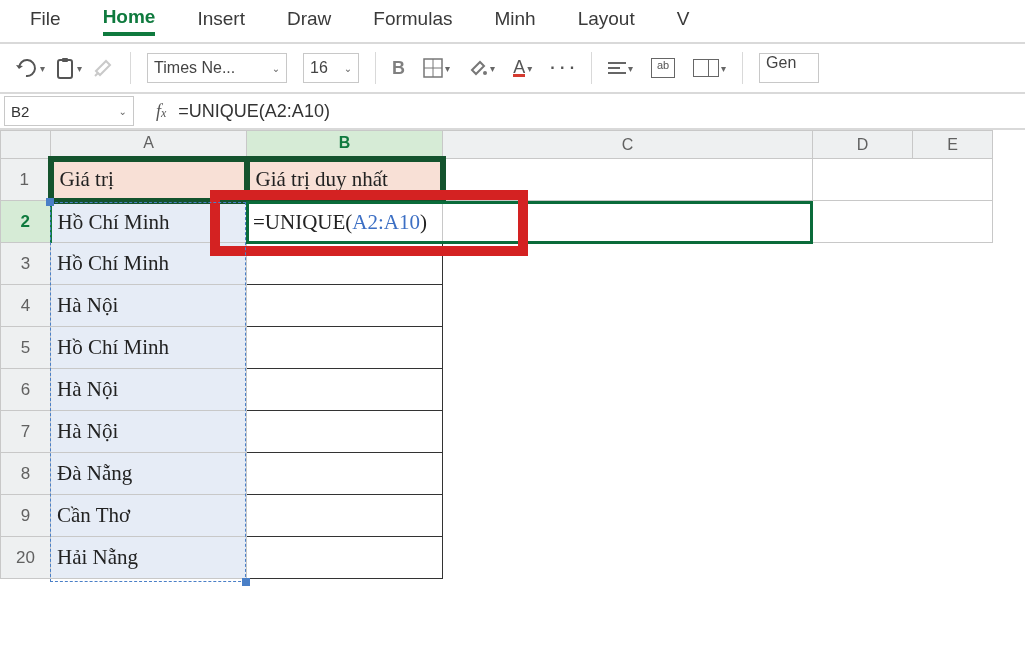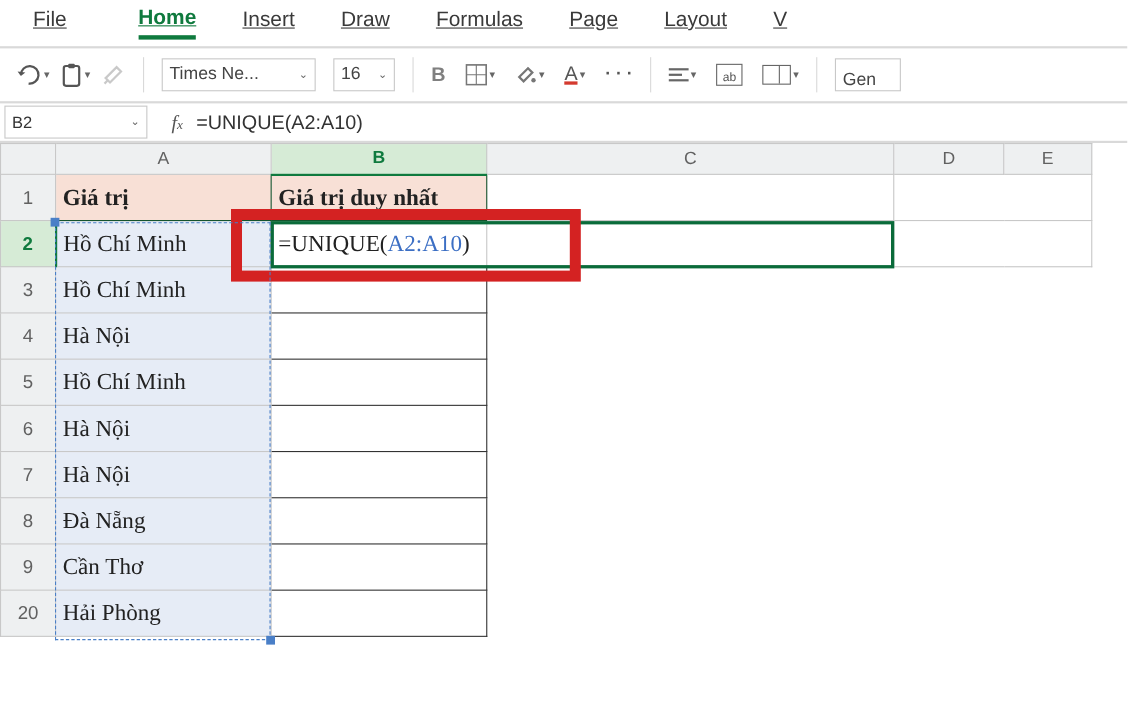--- a/index.html
+++ b/index.html
@@ -9,22 +9,22 @@
     .tabs {
       display: flex;
       height: 44px;
       align-items: center;
       padding-left: 30px;
       gap: 42px;
       border-bottom: 2px solid #d9d9d9;
       font-size: 19px;
       color: #3a3a3a;
     }
-    .tabs .tab { cursor: pointer; padding-bottom: 4px; text-decoration: underline; }
-    .tabs .tab.active { color: #0f7a3e; border-bottom: 4px solid #0f7a3e; font-weight: 600; margin-left: 23px; }
+    .tabs .tab { cursor: pointer; padding-bottom: 4px; }
+    .tabs .tab.active { color: #0f7a3e; border-bottom: 4px solid #0f7a3e; font-weight: 600; }
 
     
     .ribbon {
       display: flex;
       height: 50px;
       align-items: center;
       padding: 0 14px;
       gap: 16px;
       border-bottom: 2px solid #d9d9d9;
       color: #555;
@@ -35,24 +35,24 @@
     .caret { font-size: 10px; color:#666; margin-left:2px;}
     .font-name, .font-size { border:1px solid #c8c8c8; height:30px; display:flex; align-items:center; padding:0 6px; font-size:16px; color:#444; background:#fff;}
     .font-name { width: 140px; justify-content:space-between;}
     .font-size { width: 56px; justify-content:space-between; margin-left:6px;}
     .underline-a { border-bottom: 3px solid #d43a2f; display:inline-block; line-height:14px;}
     .more-dots { font-weight:bold; }
     .bold-b { font-weight:bold; font-size:18px; color:#808080;}
     .align-bars { display:flex; flex-direction:column; gap:3px;}
     .align-bars span{ display:block; width:18px; height:2px; background:#666;}
     .align-bars .short{ width:12px;}
-    .wrap-ab { border:1.5px solid #666; font-size:11px; width:24px; height:20px; display:flex; align-items:flex-end; justify-content:center;}
+    .wrap-ab { border:1.5px solid #666; font-size:11px; width:24px; height:20px; display:flex; align-items:flex-start; justify-content:center;}
     .merge-cell { border:1.5px solid #666; width:26px; height:18px; display:flex;}
     .merge-cell::before{ content:""; width:60%; border-right:1.5px solid #666;}
-    .general-box { border:1px solid #c8c8c8; height:30px; width:60px; padding:0 6px; display:flex; align-items:flex-end; font-size:16px; color:#444;}
+    .general-box { border:1px solid #c8c8c8; height:30px; width:60px; padding:0 6px; display:flex; align-items:flex-start; font-size:16px; color:#444;}
 
     
     .formula-row { display:flex; height:36px; align-items:center; border-bottom:2px solid #d9d9d9; }
     .name-box { width:130px; height:30px; margin-left:4px; border:1px solid #c8c8c8; display:flex; align-items:center; padding:0 6px; font-size:15px; color:#333; justify-content:space-between;}
     .fx { font-style:italic; font-family:"Times New Roman",serif; font-size:18px; color:#555; margin:0 12px 0 22px;}
     .formula-text { font-size:18px; color:#333; }
 
     
     .grid { position:relative; font-family: "Times New Roman", serif; font-size: 21px; color:#222;}
     table { border-collapse: collapse; }
@@ -61,21 +61,21 @@
     .col-head { height:28px; background:#eef0f1; text-align:center; font-family:"Segoe UI",Arial,sans-serif; font-size:16px; color:#616161; font-weight:normal; }
     .col-head.active { background:#d6ebd6; color:#0f7a3e; font-weight:600; border-bottom:2px solid #0f7a3e;}
     .row-head { width:50px; background:#eef0f1; text-align:center; font-family:"Segoe UI",Arial,sans-serif; font-size:17px; color:#616161; font-weight:normal; }
     .row-head.active { background:#d6ebd6; color:#0f7a3e; font-weight:600; border-right:2px solid #0f7a3e;}
     td.cell { height:42px; padding:0 6px; white-space:nowrap; vertical-align:middle; background:#fff;}
     .colA { width:196px; }
     .colB { width:196px; }
     .colC { width:370px; }
     .colD { width:100px; }
 
-    .hdr-shade { background:#f8e0d6 !important; border:1px solid #14532d;font-weight:bold;}
+    .hdr-shade { background:#f8e0d6 !important; border:6px solid #14532d;}
     .val-shade { background:#e6ecf6 !important;margin-left:28px; }
 
     
     .spill-box {
       position:absolute;
       border:3px solid #0a6b3a;
       pointer-events:none;
     }
     
     .red-box {
@@ -99,21 +99,21 @@
   </style>
 </head>
 <body>
 
 <div class="tabs">
   <div class="tab">File</div>
   <div class="tab active">Home</div>
   <div class="tab">Insert</div>
   <div class="tab">Draw</div>
   <div class="tab">Formulas</div>
-  <div class="tab">Page</div>
+  <div class="tab">Minh</div>
   <div class="tab">Layout</div>
   <div class="tab">V</div>
 </div>
 
 <div class="ribbon">
   <div class="rgroup">
     <div class="icon-btn">
       <svg width="24" height="20" viewBox="0 0 24 20">
           <path d="M5 10 A8 8 0 1 1 12 18" fill="none" stroke="#555" stroke-width="2"></path>
           <path d="M2 7 L5 11 L9 8 Z" fill="#555"></path>
@@ -290,21 +290,21 @@
     <tr>
           <th class="row-head">9</th>
       <td class="cell colA val-shade">Cần Thơ</td>
       <td class="cell colB" style="border:1px solid #333"></td>
       <td class="cell colC" style="border:none"></td>
       <td class="cell colD" style="border:none"></td>
       <td class="cell" style="border:none"></td>
         </tr>
     <tr>
           <th class="row-head">20</th>
-      <td class="cell colA val-shade">Hải Phòng</td>
+      <td class="cell colA val-shade">Hải Nẵng</td>
       <td class="cell colB" style="border:1px solid #333"></td>
       <td class="cell colC" style="border:none"></td>
       <td class="cell colD" style="border:none"></td>
       <td class="cell" style="border:none"></td>
         </tr>
   </tbody>
     </table>
 
   <div class="spill-box" style="left:246px; top:71px; width:567px; height:43px;"></div>
   <div class="red-box" style="left:210px; top:60px; width:318px; height:66px;"></div>

